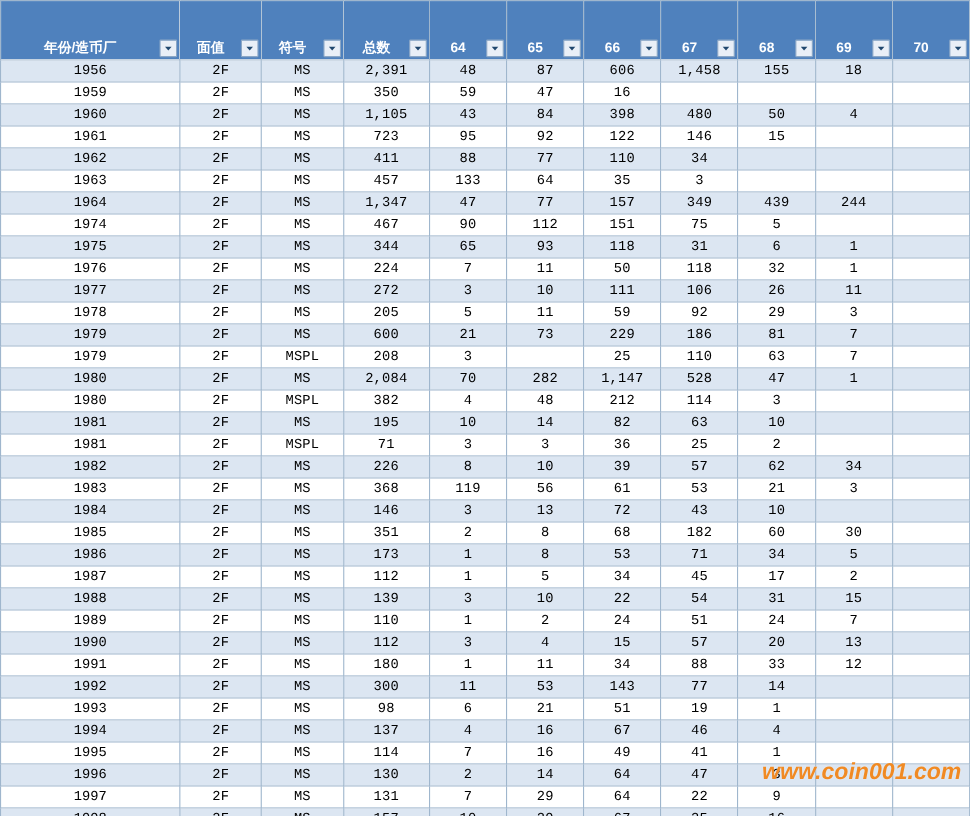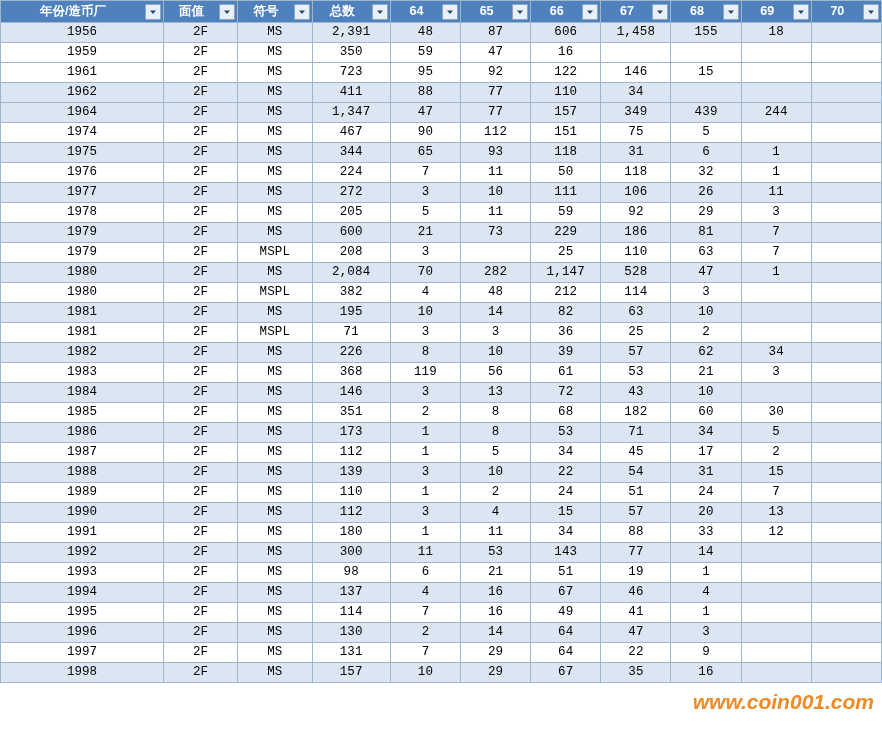--- a/index.html
+++ b/index.html
@@ -45,20 +45,21 @@
     border: 1px solid #2e5d8a;
     position: relative;
   }
   .hdr-inner {
     display: flex;
     align-items: center;
     justify-content: center;
     height: 21px;
     position: relative;
     padding: 0 2px;
+    margin-top: 32px;
   }
   .hdr-label {
     flex: 1 1 auto;
     text-align: center;
     white-space: nowrap;
     overflow: hidden;
   }
   .filter-btn {
     flex: 0 0 auto;
     width: 14px;
@@ -254,20 +255,33 @@
           <td class="txt">MS</td>
           <td class="num">350</td>
           <td class="num">59</td>
           <td class="num">47</td>
           <td class="num">16</td>
           <td class="num"></td>
           <td class="num"></td>
           <td class="num"></td>
           <td class="num"></td>
         </tr>
+        <tr class="even">
+          <td class="year">1960</td>
+          <td class="txt">2F</td>
+          <td class="txt">MS</td>
+          <td class="num">1,105</td>
+          <td class="num">43</td>
+          <td class="num">84</td>
+          <td class="num">398</td>
+          <td class="num">480</td>
+          <td class="num">50</td>
+          <td class="num">4</td>
+          <td class="num"></td>
+        </tr>
         <tr class="odd">
           <td class="year">1961</td>
           <td class="txt">2F</td>
           <td class="txt">MS</td>
           <td class="num">723</td>
           <td class="num">95</td>
           <td class="num">92</td>
           <td class="num">122</td>
           <td class="num">146</td>
           <td class="num">15</td>
@@ -276,20 +290,33 @@
         </tr>
         <tr class="even">
           <td class="year">1962</td>
           <td class="txt">2F</td>
           <td class="txt">MS</td>
           <td class="num">411</td>
           <td class="num">88</td>
           <td class="num">77</td>
           <td class="num">110</td>
           <td class="num">34</td>
+          <td class="num"></td>
+          <td class="num"></td>
+          <td class="num"></td>
+        </tr>
+        <tr class="odd">
+          <td class="year">1963</td>
+          <td class="txt">2F</td>
+          <td class="txt">MS</td>
+          <td class="num">457</td>
+          <td class="num">133</td>
+          <td class="num">64</td>
+          <td class="num">35</td>
+          <td class="num">3</td>
           <td class="num"></td>
           <td class="num"></td>
           <td class="num"></td>
         </tr>
         <tr class="even">
           <td class="year">1964</td>
           <td class="txt">2F</td>
           <td class="txt">MS</td>
           <td class="num">1,347</td>
           <td class="num">47</td>

